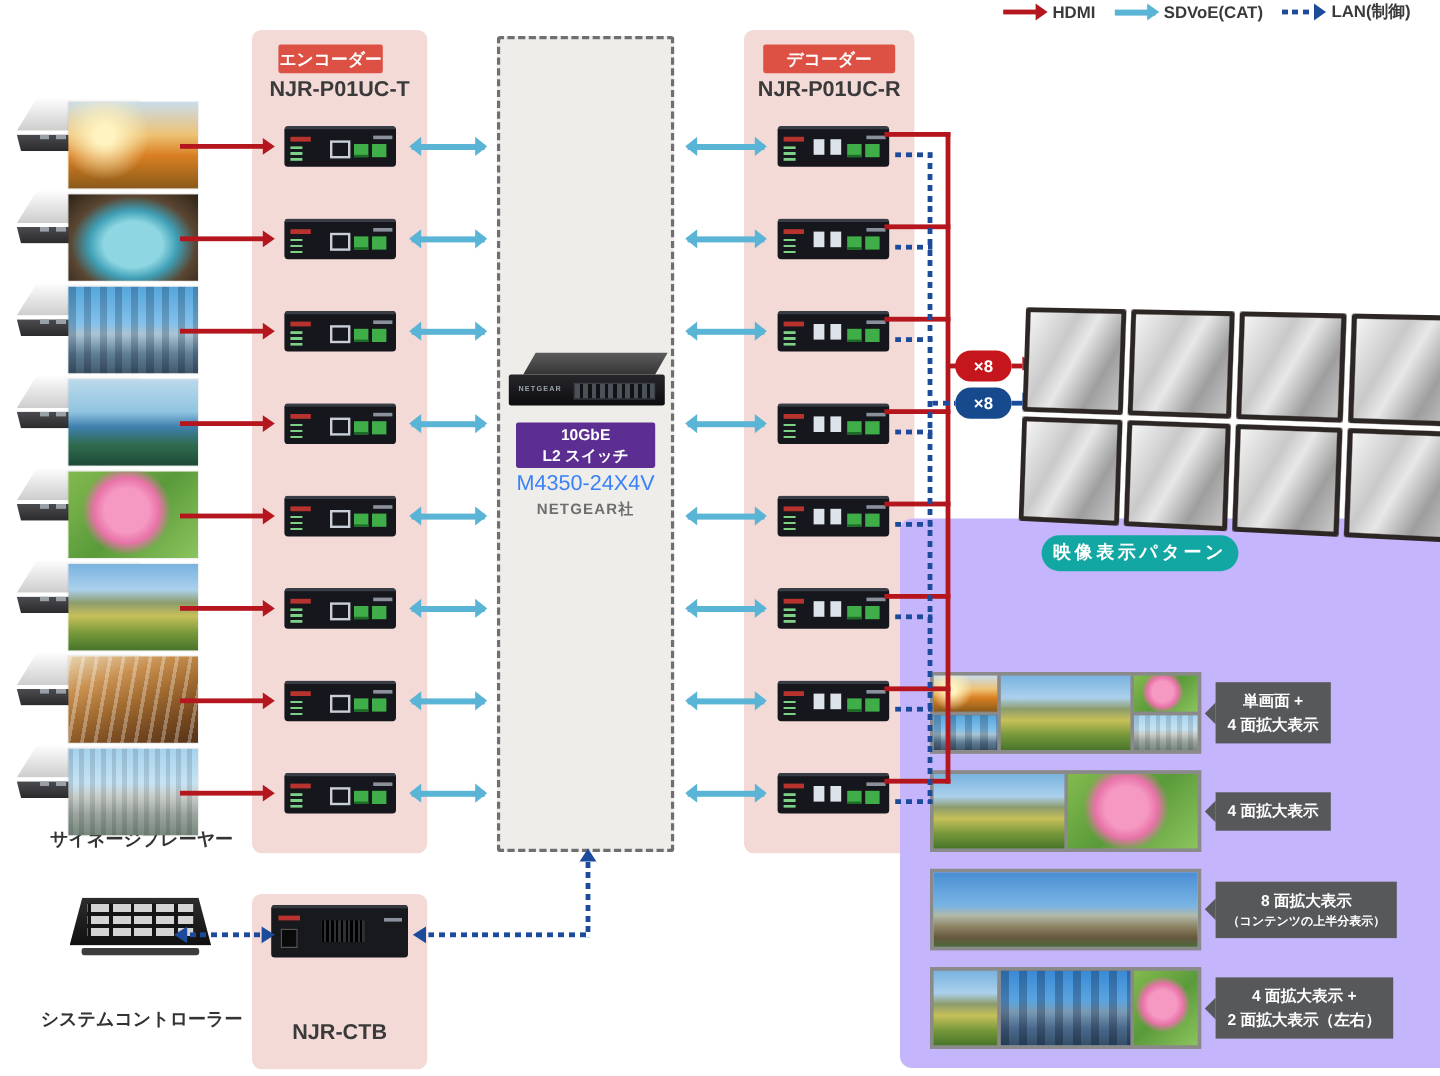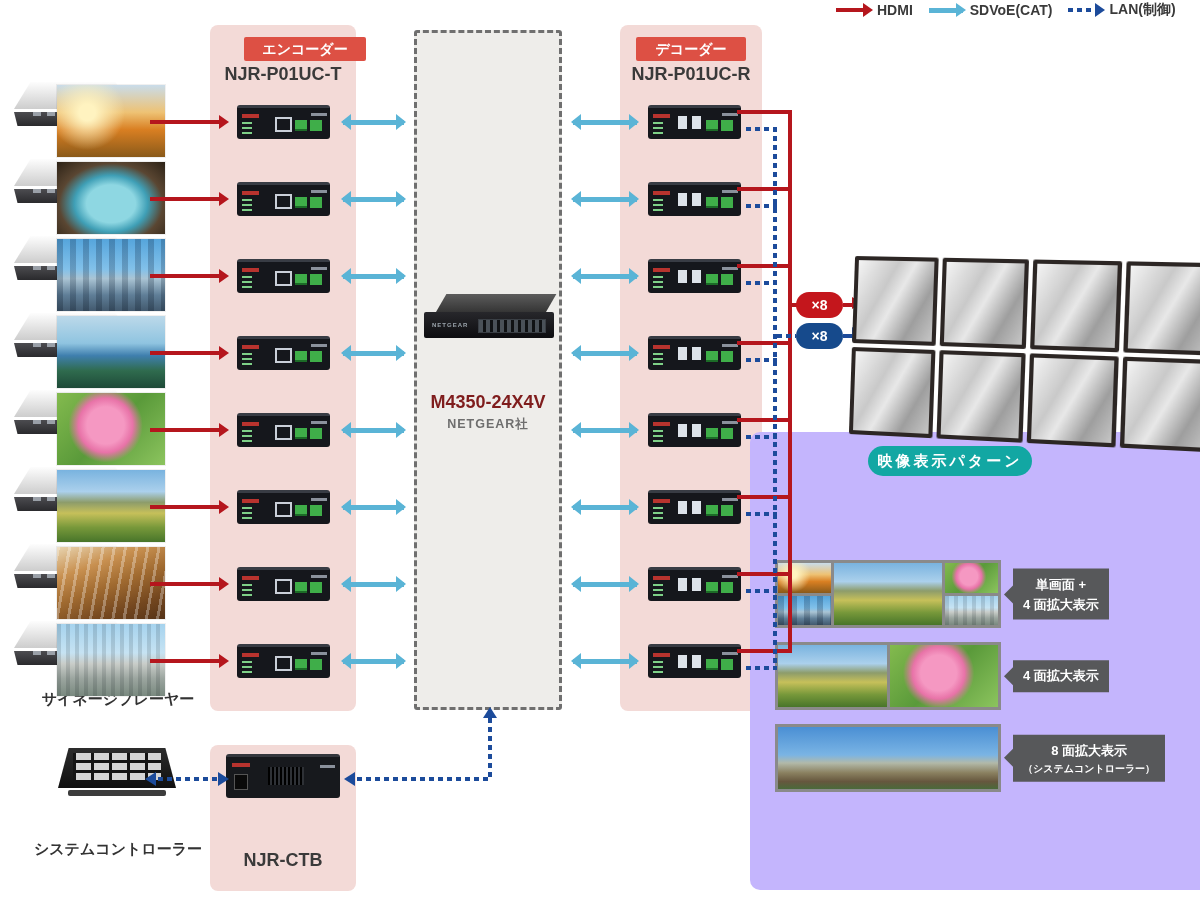--- a/index.html
+++ b/index.html
@@ -28,21 +28,21 @@
   .sw{position:absolute;left:424px;top:294px;width:130px;height:46px;z-index:2}
   .sw-top{margin-left:12px;width:110px;height:18px;background:linear-gradient(#5c5c5c,#353535);
           transform:skewX(-30deg);transform-origin:0 100%}
   .sw-body{position:relative;width:130px;height:26px;background:linear-gradient(#27272b,#0d0d10);border-radius:2px}
   .sw-body::after{content:"";position:absolute;right:8px;top:7px;width:66px;height:12px;border:1px solid #3a3f45;
           background:repeating-linear-gradient(90deg,#4a5158 0 4px,#101214 4px 7px)}
   .sw-logo{position:absolute;left:8px;top:10px;font-size:6px;letter-spacing:1px;color:#9aa3ab;font-weight:bold}
   .purplebadge{position:absolute;left:430px;top:352px;width:116px;height:38px;background:#5c2e91;color:#fff;
            font-weight:bold;font-size:13px;line-height:17px;display:flex;flex-direction:column;
            align-items:center;justify-content:center;z-index:2;border-radius:2px}
-  .swmodel{position:absolute;left:414px;top:392px;width:148px;text-align:center;font-weight:bold;font-size:18px;color:#7f1d1d;z-index:2}
+  .swmodel{position:absolute;left:414px;top:392px;width:148px;text-align:center;font-weight:normal;font-size:18px;color:#3b82f6;z-index:2}
   .swvendor{position:absolute;left:414px;top:416px;width:148px;text-align:center;font-weight:bold;font-size:12.5px;color:#6e6e6e;letter-spacing:1px;z-index:2}
 
   
   .player{position:absolute;left:14px;width:118px;height:44px;z-index:3}
   .p-top{height:27px;background:linear-gradient(180deg,#fdfdfd,#cdcdcd);clip-path:polygon(14% 0,86% 0,100% 100%,0 100%)}
   .p-front{height:14px;margin-top:-1px;background:linear-gradient(180deg,#4c4c50,#2a2a2d);clip-path:polygon(0 0,100% 0,97% 100%,3% 100%)}
   .p-front::after{content:"";display:block;margin:4px auto 0;width:68%;height:4px;
       background:repeating-linear-gradient(90deg,#9aa0a8 0 8px,transparent 8px 14px)}
   .photo{position:absolute;left:57px;width:108px;height:72px;z-index:4;box-shadow:0 0 0 1px rgba(0,0,0,.06)}
 
@@ -150,33 +150,37 @@
       <span class="leg-line leg-blu"></span>
       <span>SDVoE(CAT)</span>
     </div>
     <div class="leg">
       <span class="leg-line leg-dot"></span>
       <span>LAN(制御)</span>
     </div>
   </div>
 
   <div class="pinkcol" style="left:210px;top:25px;width:146px;height:686px"></div>
-  <div class="redbadge" style="left:244px;top:37px;width:122px;height:24px">エンコーダー</div>
+  <div class="redbadge" style="left:232px;top:37px;width:87px;height:24px">エンコーダー</div>
   <div class="coltitle" style="left:210px;top:64px;width:146px">NJR-P01UC-T</div>
 
   <div class="pinkcol" style="left:620px;top:25px;width:142px;height:686px"></div>
   <div class="redbadge" style="left:636px;top:37px;width:110px;height:24px">デコーダー</div>
   <div class="coltitle" style="left:620px;top:64px;width:142px">NJR-P01UC-R</div>
 
   <div class="dashbox"></div>
   <div class="sw">
     <div class="sw-top"></div>
     <div class="sw-body">
       <span class="sw-logo">NETGEAR</span>
     </div>
+  </div>
+  <div class="purplebadge">
+    <div>10GbE</div>
+    <div>L2 スイッチ</div>
   </div>
   <div class="swmodel">M4350-24X4V</div>
   <div class="swvendor">NETGEAR社</div>
 
   <div class="player" style="top:82px">
       <div class="p-top"></div>
       <div class="p-front"></div>
     </div>
   <div class="photo ph-sunset" style="top:85px"></div>
   <div class="arr-red" style="left:150px;top:120px;width:76px"></div>
@@ -405,24 +409,35 @@
         <div></div>
       </div>
     </div>
 
     <div class="prow" style="top:292px">
       <div class="pgrid">
         <div class="pc ph-pano" style="grid-column:1/5;grid-row:1/3"></div>
       </div>
       <div class="plabel">
         <div>8 面拡大表示</div>
-        <div class="small">（システムコントローラー）</div>
-      </div>
-    </div>
-
+        <div class="small">（コンテンツの上半分表示）</div>
+      </div>
+    </div>
+
+    <div class="prow" style="top:374px">
+      <div class="pgrid">
+        <div class="pc ph-valley" style="grid-column:1;grid-row:1/3"></div>
+        <div class="pc ph-frank" style="grid-column:2/4;grid-row:1/3"></div>
+        <div class="pc ph-lotus" style="grid-column:4;grid-row:1/3"></div>
+      </div>
+      <div class="plabel">
+        <div>4 面拡大表示 +</div>
+        <div>2 面拡大表示（左右）</div>
+      </div>
+    </div>
   </div>
 
   <div class="ctrl">
     <div class="ctrl-body"></div>
     <div class="ctrl-keys"></div>
     <div class="ctrl-base"></div>
   </div>
   <div class="blabel" style="left:28px;top:840px;width:180px">システムコントローラー</div>
 
   <div class="pinkcol" style="left:210px;top:745px;width:146px;height:146px"></div>

